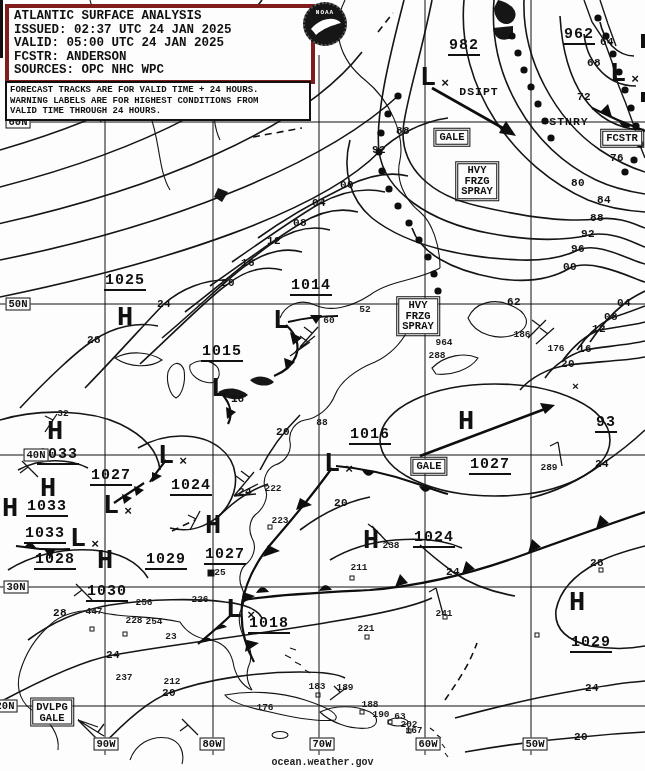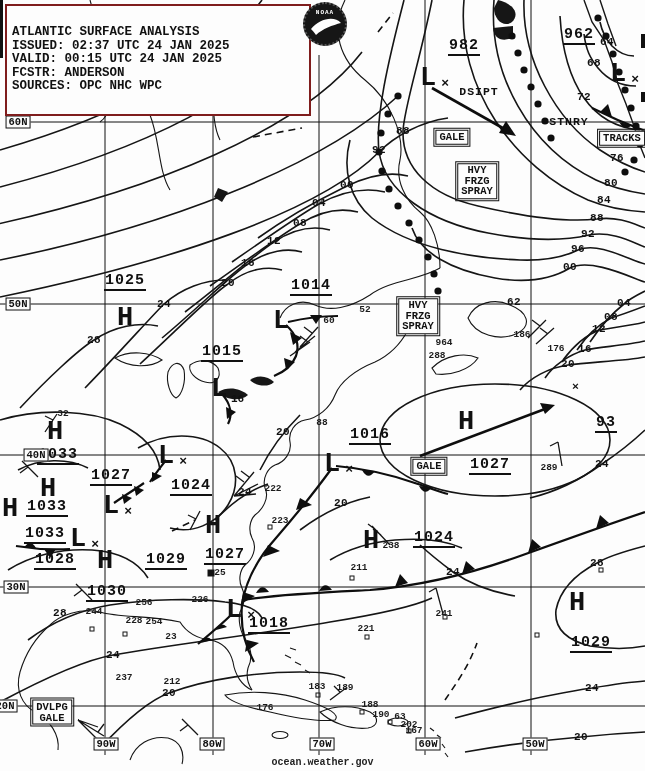--- a/index.html
+++ b/index.html
@@ -1,22 +1,22 @@
 <!DOCTYPE html>
 <html><head>
 <meta charset="utf-8">
 <style>
   html,body{margin:0;padding:0;background:#e8e8e8;}
   #stage{position:relative;width:645px;height:771px;background:#fdfdfd;overflow:hidden;
          font-family:"Liberation Mono","DejaVu Sans Mono",monospace;color:#111;}
   svg{position:absolute;left:0;top:0;}
   #labels{position:absolute;left:0;top:0;width:100%;height:100%;}
   .abs{position:absolute;transform:translate(-50%,-50%);white-space:nowrap;}
-  .hdr-box{position:absolute;left:5px;top:4px;width:292px;border:2px solid #7f1d1d;background:#fdfdfd;
-           padding:20px 5px;font-weight:bold;font-size:12.5px;line-height:13.5px;letter-spacing:0px;}
+  .hdr-box{position:absolute;left:5px;top:4px;width:292px;border:4px solid #7f1d1d;background:#fdfdfd;
+           padding:2px 5px;font-weight:bold;font-size:12.5px;line-height:13.5px;letter-spacing:0px;}
   .note-box{position:absolute;left:5px;top:81px;width:296px;border:2px solid #111;background:#fdfdfd;
             padding:2px 3px;font-weight:bold;font-size:9px;line-height:10.5px;}
   .pc{font-weight:bold;font-size:27px;line-height:22px;}
   .pc .xmark{font-size:13px;font-weight:bold;position:absolute;right:-13px;top:6px;}
   .pc .sub{font-size:11px;font-weight:bold;position:absolute;right:-17px;top:10px;}
   .pv{font-weight:bold;font-size:15px;line-height:15px;border-bottom:2px solid #111;padding:0 1px 1px 1px;letter-spacing:1px;}
   .il{font-weight:bold;font-size:11px;line-height:11px;letter-spacing:0.5px;}
   .st{font-weight:bold;font-size:9.5px;line-height:9.5px;color:#1c1c1c;}
   .wb{border:1px solid #111;outline:1px solid #111;outline-offset:1px;background:#fdfdfd;
       font-weight:bold;font-size:10.5px;line-height:10.5px;text-align:center;padding:1px 3px;}
@@ -305,21 +305,21 @@
       <div class="abs il" style="left: 379px; top: 150px;">92</div>
       <div class="abs il" style="left: 347px; top: 185px;">00</div>
       <div class="abs il" style="left: 319px; top: 203px;">04</div>
       <div class="abs il" style="left: 300px; top: 223px;">08</div>
       <div class="abs il" style="left: 274px; top: 241px;">12</div>
       <div class="abs il" style="left: 248px; top: 263px;">16</div>
       <div class="abs il" style="left: 228px; top: 283px;">20</div>
       <div class="abs il" style="left: 164px; top: 304px;">24</div>
       <div class="abs il" style="left: 94px; top: 340px;">28</div>
       <div class="abs il" style="left: 617px; top: 158px;">76</div>
-      <div class="abs il" style="left: 611px; top: 183px;">80</div>
+      <div class="abs il" style="left: 578px; top: 183px;">80</div>
       <div class="abs il" style="left: 604px; top: 200px;">84</div>
       <div class="abs il" style="left: 597px; top: 218px;">88</div>
       <div class="abs il" style="left: 588px; top: 234px;">92</div>
       <div class="abs il" style="left: 578px; top: 249px;">96</div>
       <div class="abs il" style="left: 570px; top: 267px;">00</div>
       <div class="abs il" style="left: 497px; top: 302px; margin-left: 17px;">62</div>
       <div class="abs il" style="left: 624px; top: 303px;">04</div>
       <div class="abs il" style="left: 611px; top: 317px;">08</div>
       <div class="abs il" style="left: 599px; top: 329px;">12</div>
       <div class="abs il" style="left: 585px; top: 349px;">16</div>
@@ -345,21 +345,21 @@
       <div class="abs st" style="left: 437px; top: 356px;">288</div>
       <div class="abs st" style="left: 549px; top: 468px;">289</div>
       <div class="abs st" style="left: 391px; top: 546px;">238</div>
       <div class="abs st" style="left: 359px; top: 568px;">211</div>
       <div class="abs st" style="left: 366px; top: 629px;">221</div>
       <div class="abs st" style="left: 444px; top: 614px;">241</div>
       <div class="abs st" style="left: 280px; top: 521px;">223</div>
       <div class="abs st" style="left: 273px; top: 489px;">222</div>
       <div class="abs st" style="left: 124px; top: 678px;">237</div>
       <div class="abs st" style="left: 144px; top: 603px;">256</div>
-      <div class="abs st" style="left: 94px; top: 612px;">244</div>
+      <div class="abs st" style="left: 94px; top: 612px;">447</div>
       <div class="abs st" style="left: 134px; top: 621px;">228</div>
       <div class="abs st" style="left: 154px; top: 622px;">254</div>
       <div class="abs st" style="left: 171px; top: 637px;">23</div>
       <div class="abs st" style="left: 200px; top: 600px;">226</div>
       <div class="abs st" style="left: 172px; top: 682px;">212</div>
       <div class="abs st" style="left: 317px; top: 687px;">183</div>
       <div class="abs st" style="left: 345px; top: 688px; font-family: Liberation Mono, monospace;">189</div>
       <div class="abs st" style="left: 265px; top: 708px;">176</div>
       <div class="abs st" style="left: 370px; top: 705px;">188</div>
       <div class="abs st" style="left: 381px; top: 715px;">190</div>
@@ -367,21 +367,21 @@
       <div class="abs st" style="left: 409px; top: 725px;">202</div>
       <div class="abs st" style="left: 414px; top: 731px;">167</div>
       <div class="abs st" style="left: 220px; top: 573px;">25</div>
       <div class="abs an" style="left: 479px; top: 91px;">DSIPT</div>
       <div class="abs an" style="left: 569px; top: 121px;">STNRY</div>
       <div class="abs an" style="left: 576px; top: 386px;">×</div>
       <div class="abs wb" style="left: 452px; top: 137px;">
         <div>GALE</div>
       </div>
       <div class="abs wb" style="left: 622px; top: 138px;">
-        <div>TRACKS</div>
+        <div>FCSTR</div>
       </div>
       <div class="abs wb" style="left: 477px; top: 181px;">
         <div>HVY</div>
         <div>FRZG</div>
         <div>SPRAY</div>
       </div>
       <div class="abs wb" style="left: 418px; top: 316px;">
         <div>HVY</div>
         <div>FRZG</div>
         <div>SPRAY</div>
@@ -401,25 +401,30 @@
       <div class="abs gl" style="left: 106px; top: 744px;">90W</div>
       <div class="abs gl" style="left: 212px; top: 744px;">80W</div>
       <div class="abs gl" style="left: 322px; top: 744px;">70W</div>
       <div class="abs gl" style="left: 428px; top: 744px;">60W</div>
       <div class="abs gl" style="left: 535px; top: 744px;">50W</div>
     </div>
 
   <div class="hdr-box">
     <div>ATLANTIC SURFACE ANALYSIS</div>
     <div>ISSUED: 02:37 UTC 24 JAN 2025</div>
-    <div>VALID:  00:15 UTC 24 JAN 2025</div>
+    <div>VALID:  05:00 UTC 24 JAN 2025</div>
     <div>FCSTR:  ANDERSON</div>
     <div>SOURCES: OPC NHC WPC</div>
   </div>
 
+  <div class="note-box">
+    <div>FORECAST TRACKS ARE FOR VALID TIME + 24 HOURS.</div>
+    <div>WARNING LABELS ARE FOR HIGHEST CONDITIONS FROM</div>
+    <div>VALID TIME THROUGH 24 HOURS.</div>
+  </div>
 
   <div class="logo">
     <div class="disc"></div>
     <div class="ltxt">NOAA</div>
     <svg width="44" height="44">
       <path d="M8,27 C16,17 31,13 38,21 C30,23 19,27 13,33 C11,30 9,28 8,27 Z" fill="#fff"></path>
     </svg>
   </div>
 
   <div class="ftr" style="top:757px;">ocean.weather.gov</div>

